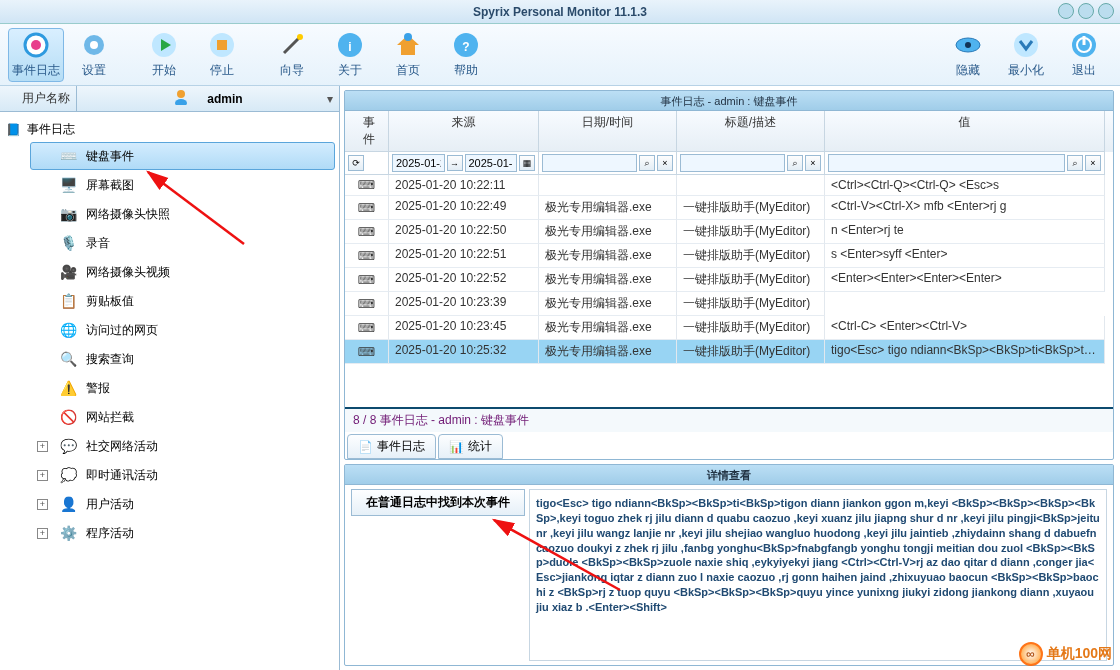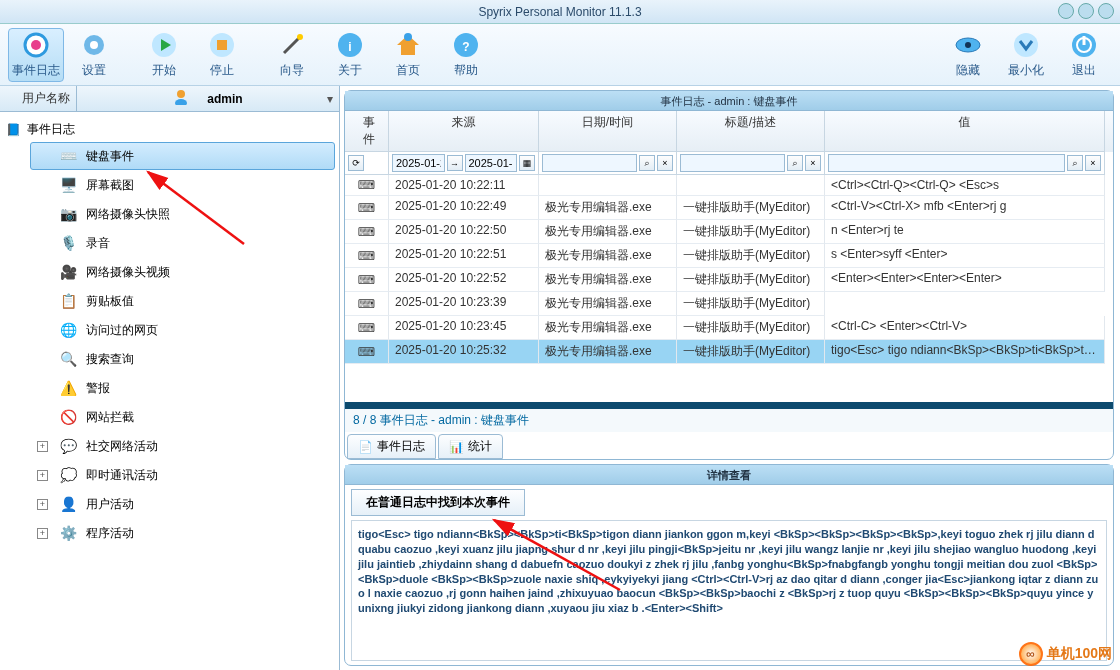--- a/index.html
+++ b/index.html
@@ -1,18 +1,18 @@
 <!DOCTYPE html>
 <html><head>
 <meta charset="utf-8">
 <style>
 * { margin: 0; padding: 0; box-sizing: border-box; font-family: "Microsoft YaHei", Arial, sans-serif; font-size: 12px; }
 body { background: #fff; width: 1120px; height: 670px; overflow: hidden; position: relative; }
 .titlebar { height: 24px; background: linear-gradient(#e9f3fb,#d0e5f5); display: flex; align-items: center; justify-content: center; position: relative; border-bottom: 1px solid #9cc; }
-.titlebar-title { font-weight: normal; color: #2a4a6a; }
+.titlebar-title { font-weight: bold; color: #2a4a6a; }
 .titlebar-btns { position: absolute; right: 6px; top: 3px; display: flex; gap: 4px; }
 .tb-btn { width: 16px; height: 16px; border-radius: 50%; border: 1px solid #6aa; display:inline-block;}
 .tb-min{background:#bde;} .tb-max{background:#bde;} .tb-close{background:#bde;}
 .toolbar { height: 62px; background: linear-gradient(#f7fbff,#e6f2fb); border-bottom: 1px solid #b7d2e6; display: flex; align-items: center; padding: 4px 8px; gap: 2px; }
 .tool-group { display:flex; gap:2px; }
 .tool-sep { width: 10px; }
 .tool-btn { width: 56px; height: 54px; display: flex; flex-direction: column; align-items: center; justify-content: center; border: 1px solid transparent; border-radius: 4px; cursor: pointer; }
 .tool-btn .ico { width: 30px; height: 30px; display:flex; align-items:center; justify-content:center; font-size:20px;}
 .tool-btn .lbl { color: #2a5a8a; margin-top: 2px; }
 .tool-btn.selected { background: linear-gradient(#d9efff,#b5ddf5); border-color:#7fb8e6; }
@@ -24,40 +24,40 @@
 .user-select { flex:1; display:flex; align-items:center; justify-content:center; gap:18px; border-left:1px solid #9bbbd4; height:100%; position:relative;text-align:center;}
 .user-select .dd { position:absolute; right:6px; color:#555;}
 .tree { flex:1; overflow:auto; padding: 6px 4px;}
 .tree-root { display:flex; align-items:center; gap:6px; padding:3px 2px;}
 .tree-items { margin-left: 26px;}
 .tree-item { display:flex; align-items:center; gap:8px; padding:4px 6px; border-radius:3px; cursor:pointer; border:1px solid transparent; margin:1px 0;}
 .tree-item.selected { background: linear-gradient(#d3ecfe,#b0dbf7); border-color:#5aa5db;}
 .tree-item .ti-ico { width:18px; height:18px; display:flex;align-items:center;justify-content:center; font-size:14px;}
 .expander { width:11px;height:11px;border:1px solid #888;display:inline-flex;align-items:center;justify-content:center;font-size:9px;line-height:1;color:#555;margin-right:4px;}
 .right-pane { flex:1; display:flex; flex-direction:column; padding: 4px 6px 4px 4px; gap:4px; overflow:hidden;}
-.panel { border: 1px solid #8fb7d4; border-radius: 7px; background: #fff; display:flex; flex-direction:column;}
+.panel { border: 1px solid #8fb7d4; border-radius: 2px; background: #fff; display:flex; flex-direction:column;}
 .panel-title { height: 20px; background: linear-gradient(#bcdff5,#a0cde9); text-align:center; color:#234; font-size:11px; line-height:20px; border-bottom:1px solid #8fb7d4;}
 .grid-panel { flex: 0 0 370px; }
 .grid-head { display:grid; grid-template-columns: 44px 150px 138px 148px 280px; background: linear-gradient(#f7fbff,#e6eef5);}
 .grid-head > div { border-right:1px solid #c7d6e2; border-bottom:1px solid #c7d6e2; text-align:center; padding:3px 18px; color:#333;}
 .filter-row { display:grid; grid-template-columns: 44px 150px 138px 148px 280px; }
 .filter-row > div { border-right:1px solid #c7d6e2; border-bottom:1px solid #c7d6e2; padding:2px 3px; display:flex; align-items:center; gap:2px;}
 .filter-input { flex:1; min-width:10px; border:1px solid #9bbbd4; background:#eef7ff; height:18px; font-size:11px; padding:0 3px;}
 .mini-btn { width:16px;height:16px;border:1px solid #9bbbd4;background:linear-gradient(#fdfdfd,#e3edf5); display:inline-flex;align-items:center;justify-content:center;font-size:9px;cursor:pointer;}
 .grid-body { flex:1; overflow:auto;}
 .grid-row { display:grid; grid-template-columns: 44px 150px 138px 148px 280px; }
 .grid-row > div { border-right:1px solid #e2e8ee; border-bottom:1px solid #e6ecf2; padding:3px 6px; white-space:nowrap; overflow:hidden; text-overflow:ellipsis; color:#333;}
 .grid-row.selected > div { background:#98d4f3;}
 .grid-row .row-ico { display:flex;align-items:center;justify-content:center;}
-.grid-foot { border-top:7px solid #0c4a6e; padding: 3px 8px; background:#f4f9fc; color:#0369a1;}
+.grid-foot { border-top:2px solid #0c4a6e; padding: 3px 8px; background:#f4f9fc; color:#701a75;}
 .tabs { display:flex; gap:2px; margin-top:2px; padding-left:2px;}
 .tab { background:linear-gradient(#fdfeff,#e6f0f8); border:1px solid #9bbbd4; border-top-left-radius:4px;border-top-right-radius:4px; padding:3px 10px; display:flex; align-items:center; gap:4px; cursor:pointer;}
 .tab.active { background:linear-gradient(#d8eefc,#b9defs);}
 .detail-panel { flex:1;font-weight:bold;}
-.detail-body { flex:1; padding:4px 6px; display:flex; flex-direction:column; gap:4px; overflow:hidden;}
+.detail-body { flex:1; padding:4px 6px; display:flex; flex-direction:row; gap:4px; overflow:hidden;}
 .find-btn { border:1px solid #9bbbd4; background:linear-gradient(#fdfeff,#e6f0f8); padding:4px 14px; align-self:flex-start; cursor:pointer;}
 .detail-text { flex:1; border:1px solid #c7d6e2; padding:6px; font-size:11px; color:#204a72; line-height:1.35; overflow:auto; word-break:break-all;}
 .arrow-svg { position:absolute; pointer-events:none;}
 .watermark { position:absolute; right:8px; bottom:4px; display:flex; align-items:center; gap:4px; opacity:0.9;}
 .watermark .wm-ico { width:24px;height:24px;border-radius:50%;background:radial-gradient(#fff,#f80);border:2px solid #f60;display:flex;align-items:center;justify-content:center;font-size:12px;color:#a40;font-weight:bold;}
 .watermark .wm-txt { font-weight:bold; color:#e26b00; font-size:14px;}
 </style>
 </head>
 <body>
 

